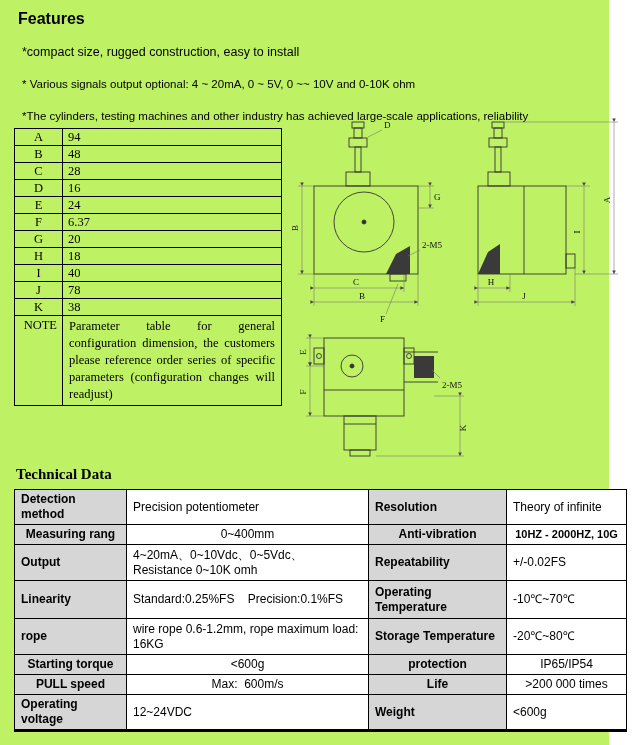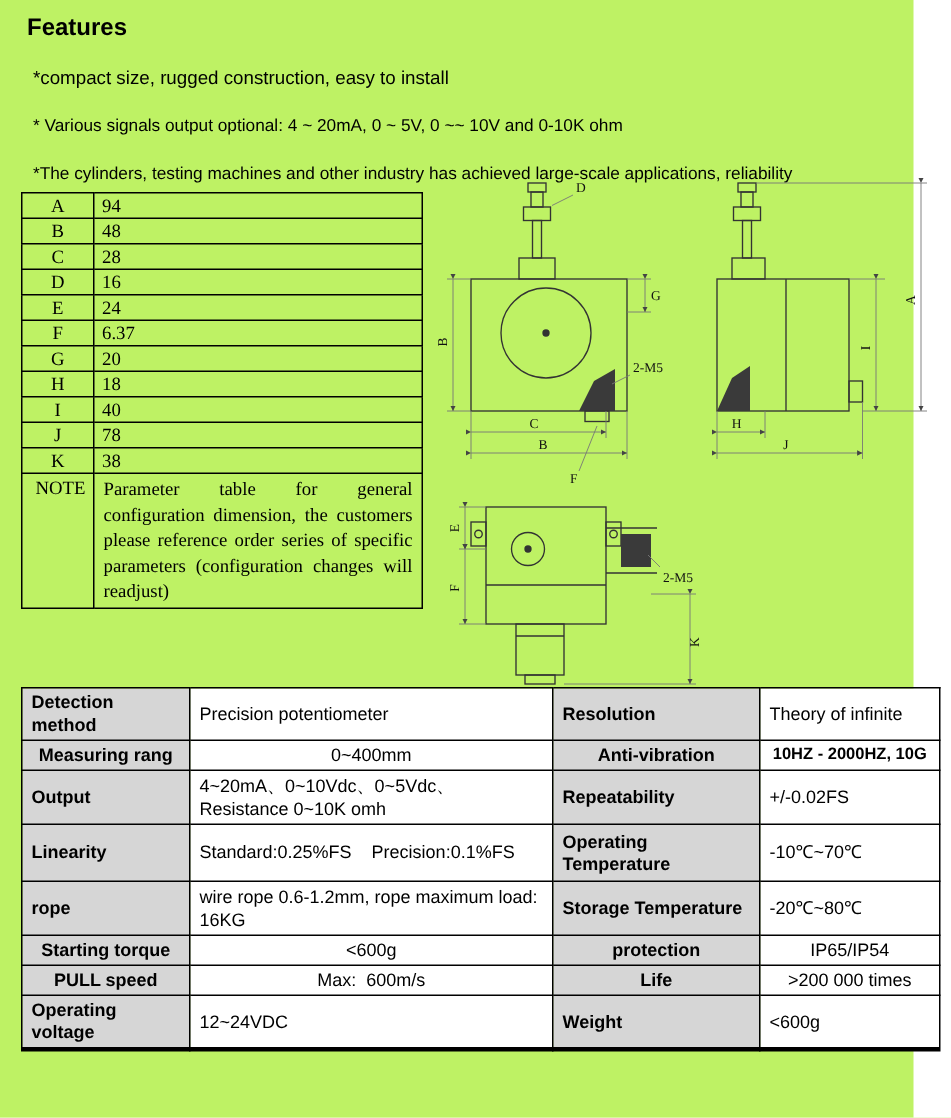--- a/index.html
+++ b/index.html
@@ -208,20 +208,21 @@
         <line x1="90" y1="340" x2="178" y2="340"></line>
         <line x1="174" y1="280" x2="174" y2="340" marker-start="url(#ar)" marker-end="url(#ar)"></line>
       </g>
       <text x="20" y="236" transform="rotate(-90 20 236)" text-anchor="middle">E</text>
       <text x="20" y="276" transform="rotate(-90 20 276)" text-anchor="middle">F</text>
       <text x="156" y="272">2-M5</text>
       <text x="180" y="312" transform="rotate(-90 180 312)" text-anchor="middle">K</text>
     </svg>
   </div>
 
+  <div class="serif-head">Technical Data</div>
 
   <table class="tech-table">
     <colgroup>
         <col class="c1">
         <col class="c2">
         <col class="c3">
         <col class="c4">
       </colgroup>
     <tbody>
         <tr class="h30">

